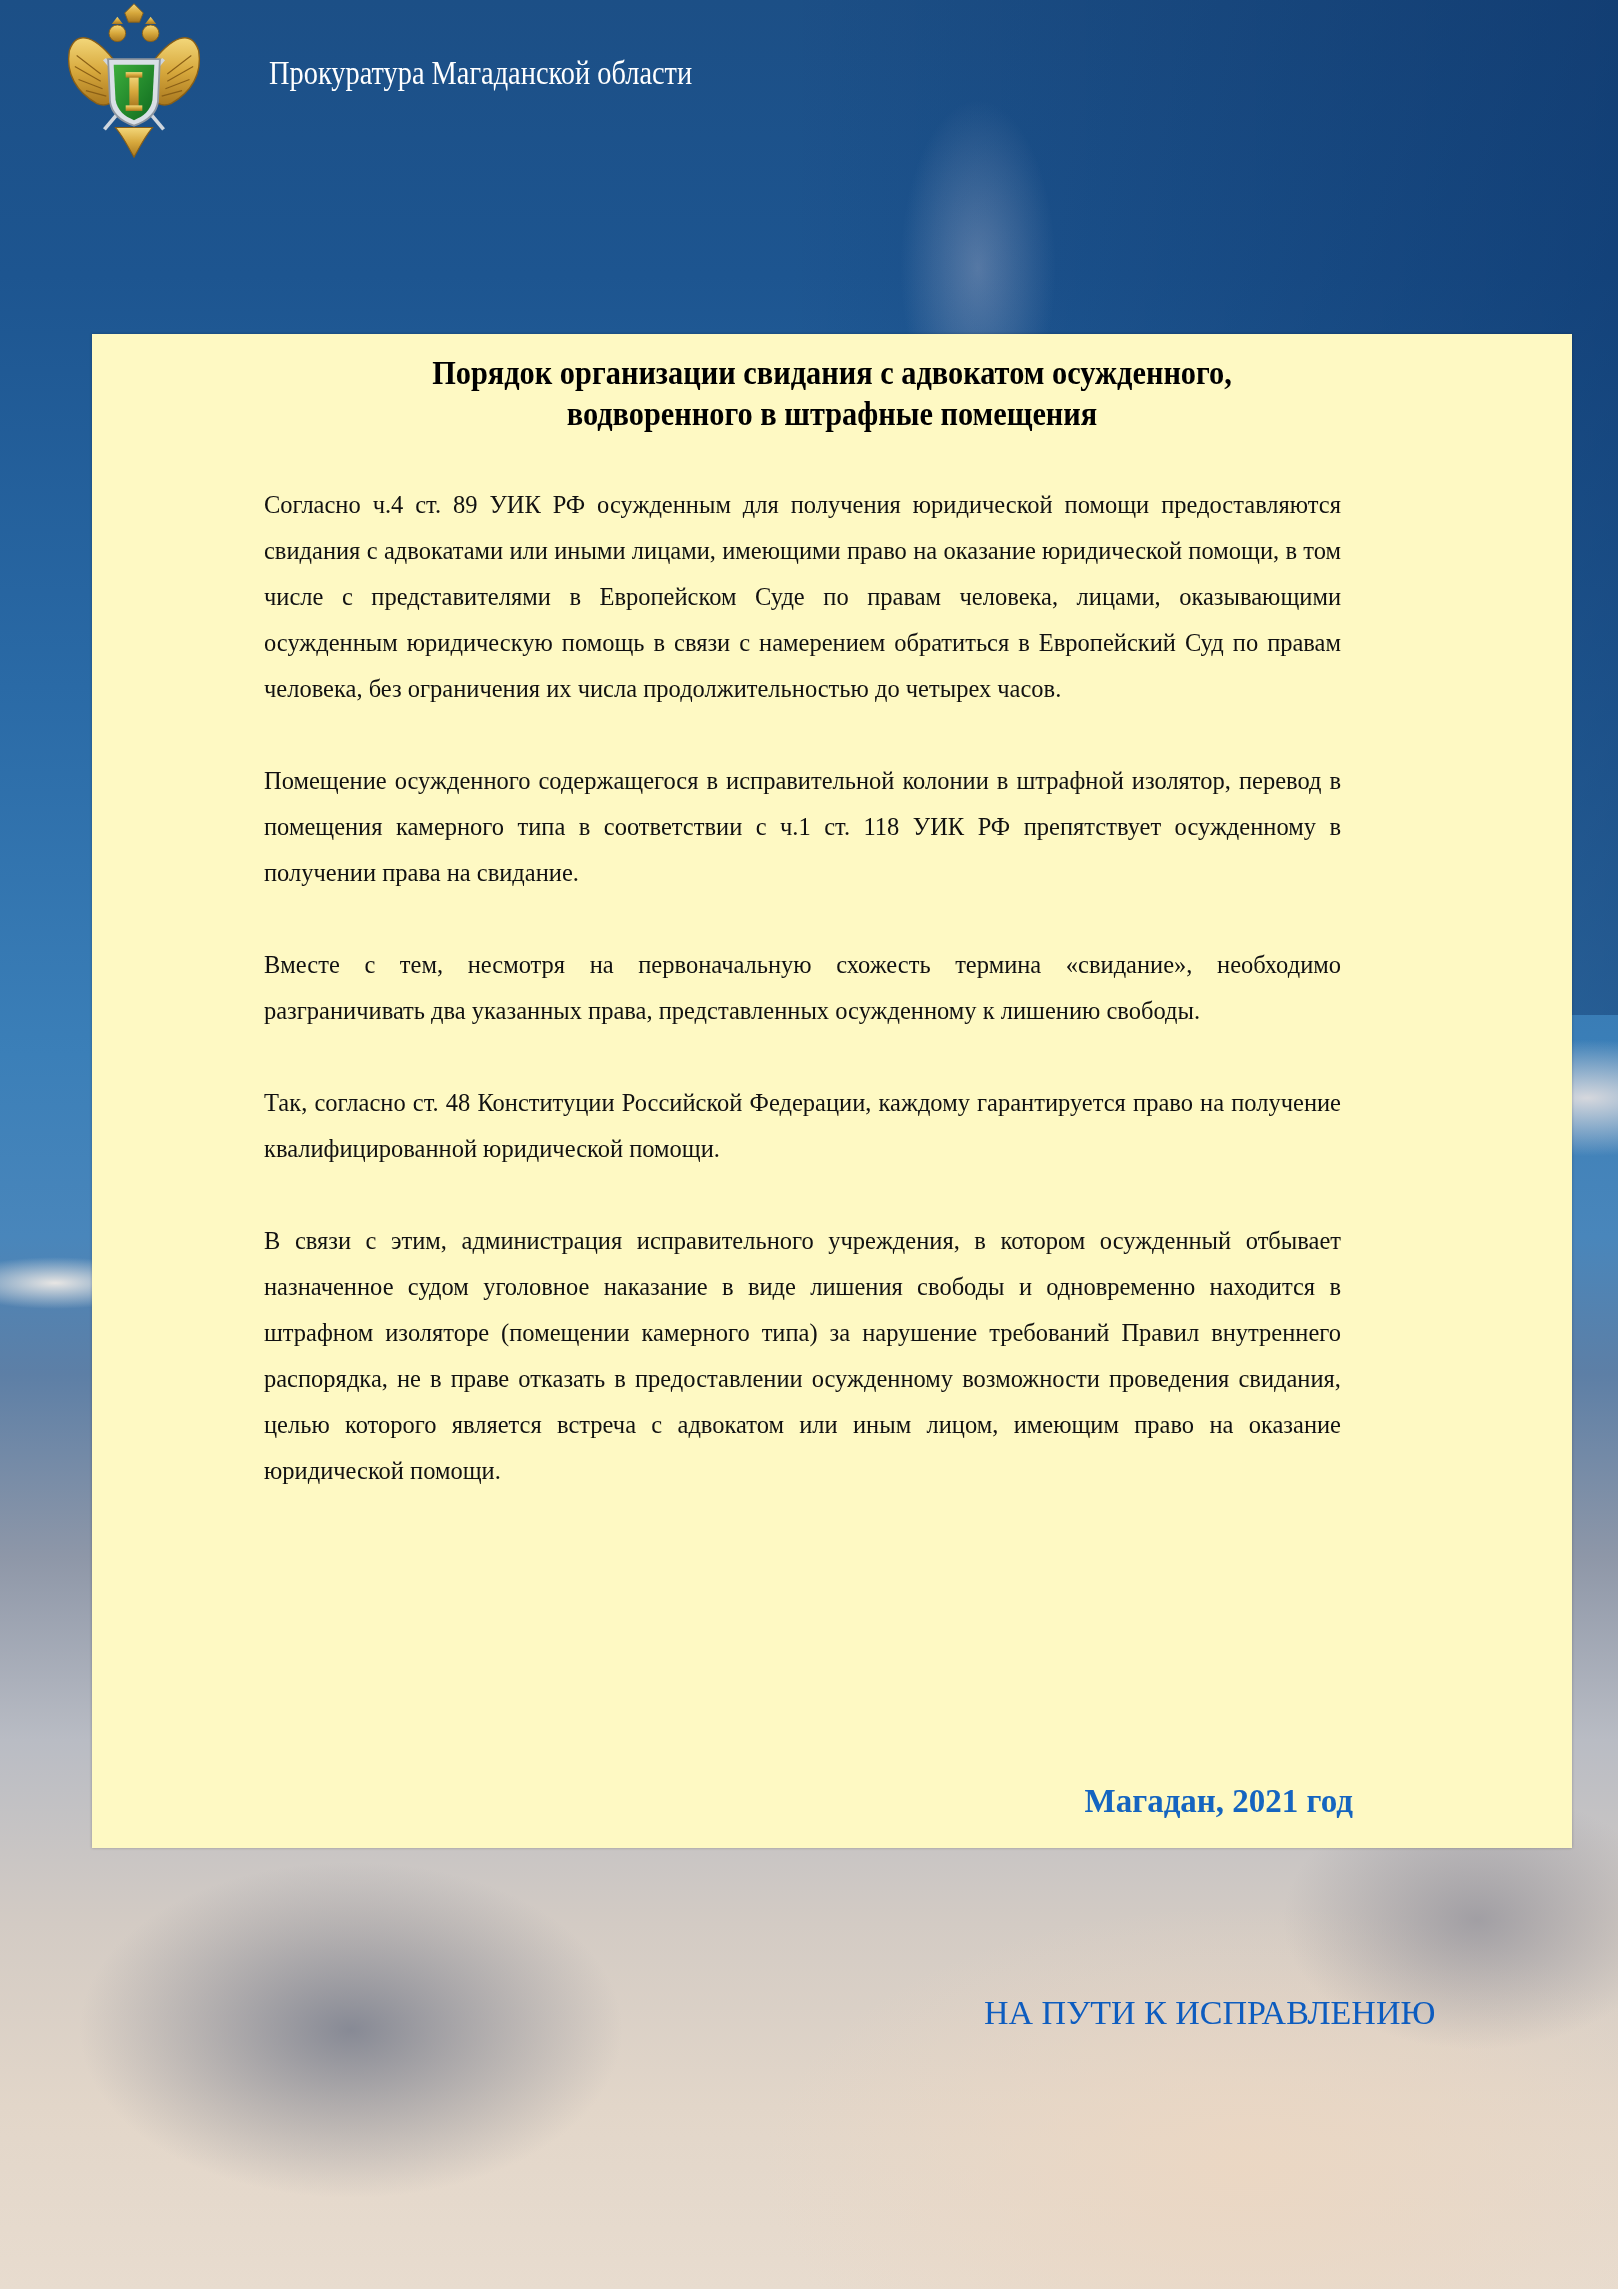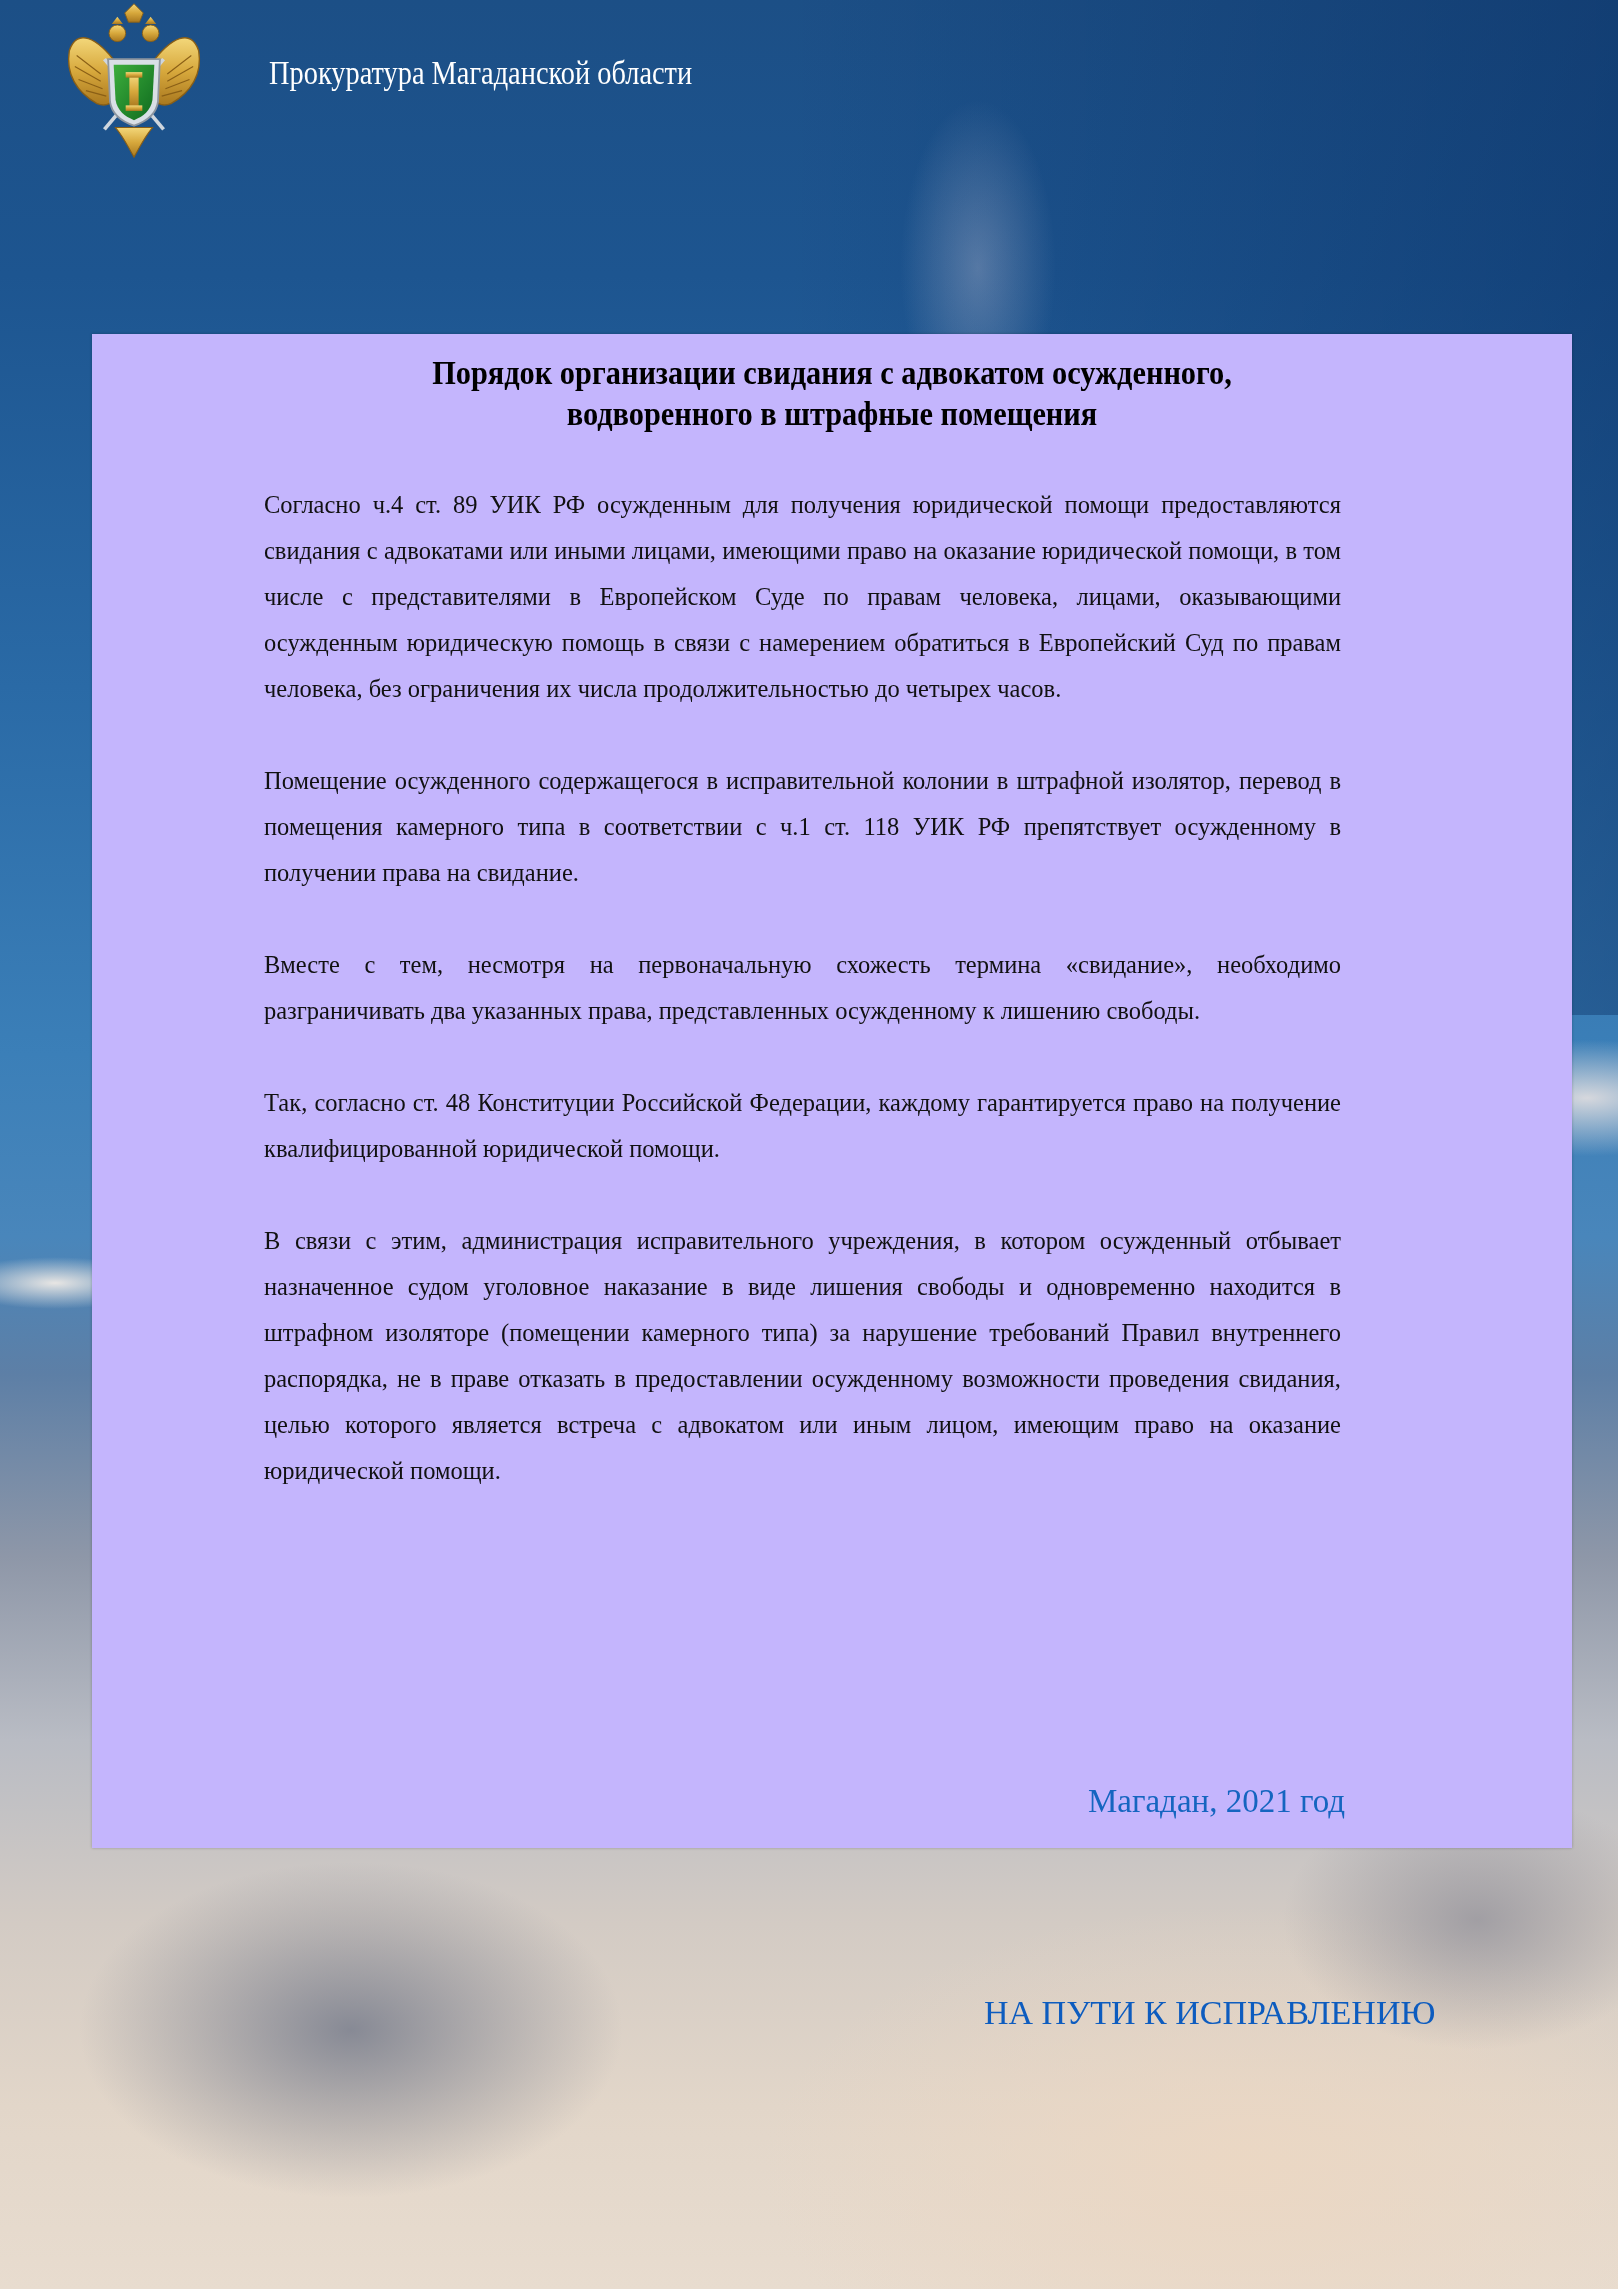--- a/index.html
+++ b/index.html
@@ -31,38 +31,38 @@
     .emblem {
       position: absolute; left: 20px; top: 0; width: 148px; height: 159px;
     }
     .org-name {
       position: absolute; left: 229px; top: 55px;
       font-size: 33px; color: #ffffff; white-space: nowrap;
       transform: scaleX(0.86); transform-origin: left top;
     }
     .panel {
       position: absolute; left: 92px; top: 334px; width: 1480px; height: 1514px;
-      background: #c4b5fd;
+      background: #fef9c3;
       box-shadow: 0 0 2.8px rgba(0,0,0,0.25);
     }
     .title {
       position: absolute; left: 0; right: 0; top: 18.5px;
       text-align: center; font-weight: bold; font-size: 33px; line-height: 41px;
       color: #000;
     }
     .title span { display: block; transform: scaleX(0.92); }
     .body-text {
       position: absolute; left: 172px; width: 1080px; top: 148px;
       font-size: 24.5px; line-height: 46px; color: #111;
       text-align: justify;
     }
     .body-text p { margin: 0 3px 46px 0; }
     .city-year {
-      position: absolute; right: 227px; top: 1449px;
-      font-weight: normal; font-size: 33px; color: #1565c0; white-space: nowrap;
+      position: absolute; right: 219px; top: 1449px;
+      font-weight: bold; font-size: 33px; color: #1565c0; white-space: nowrap;
     }
     .slogan {
       position: absolute; left: 984px; top: 1994px;
       font-weight: normal; font-size: 34px; color: #0d5cbf; white-space: nowrap;
     }
   </style>
 </head>
 <body>
 
 <div class="bg"></div>

